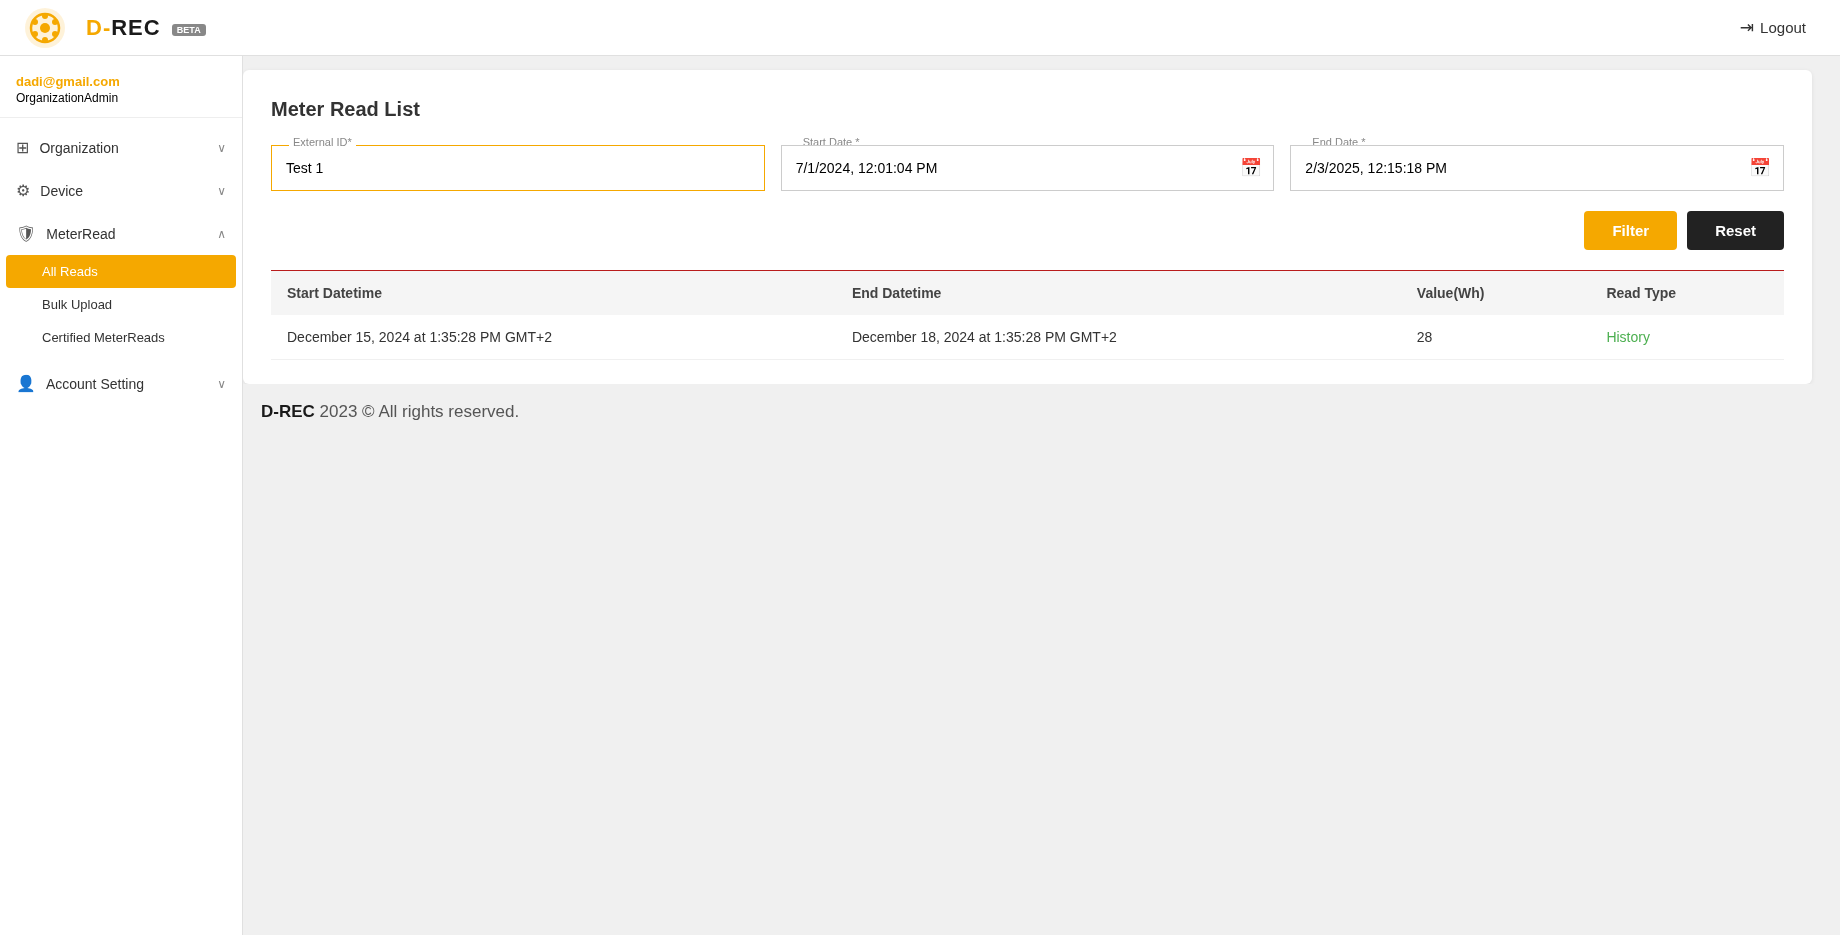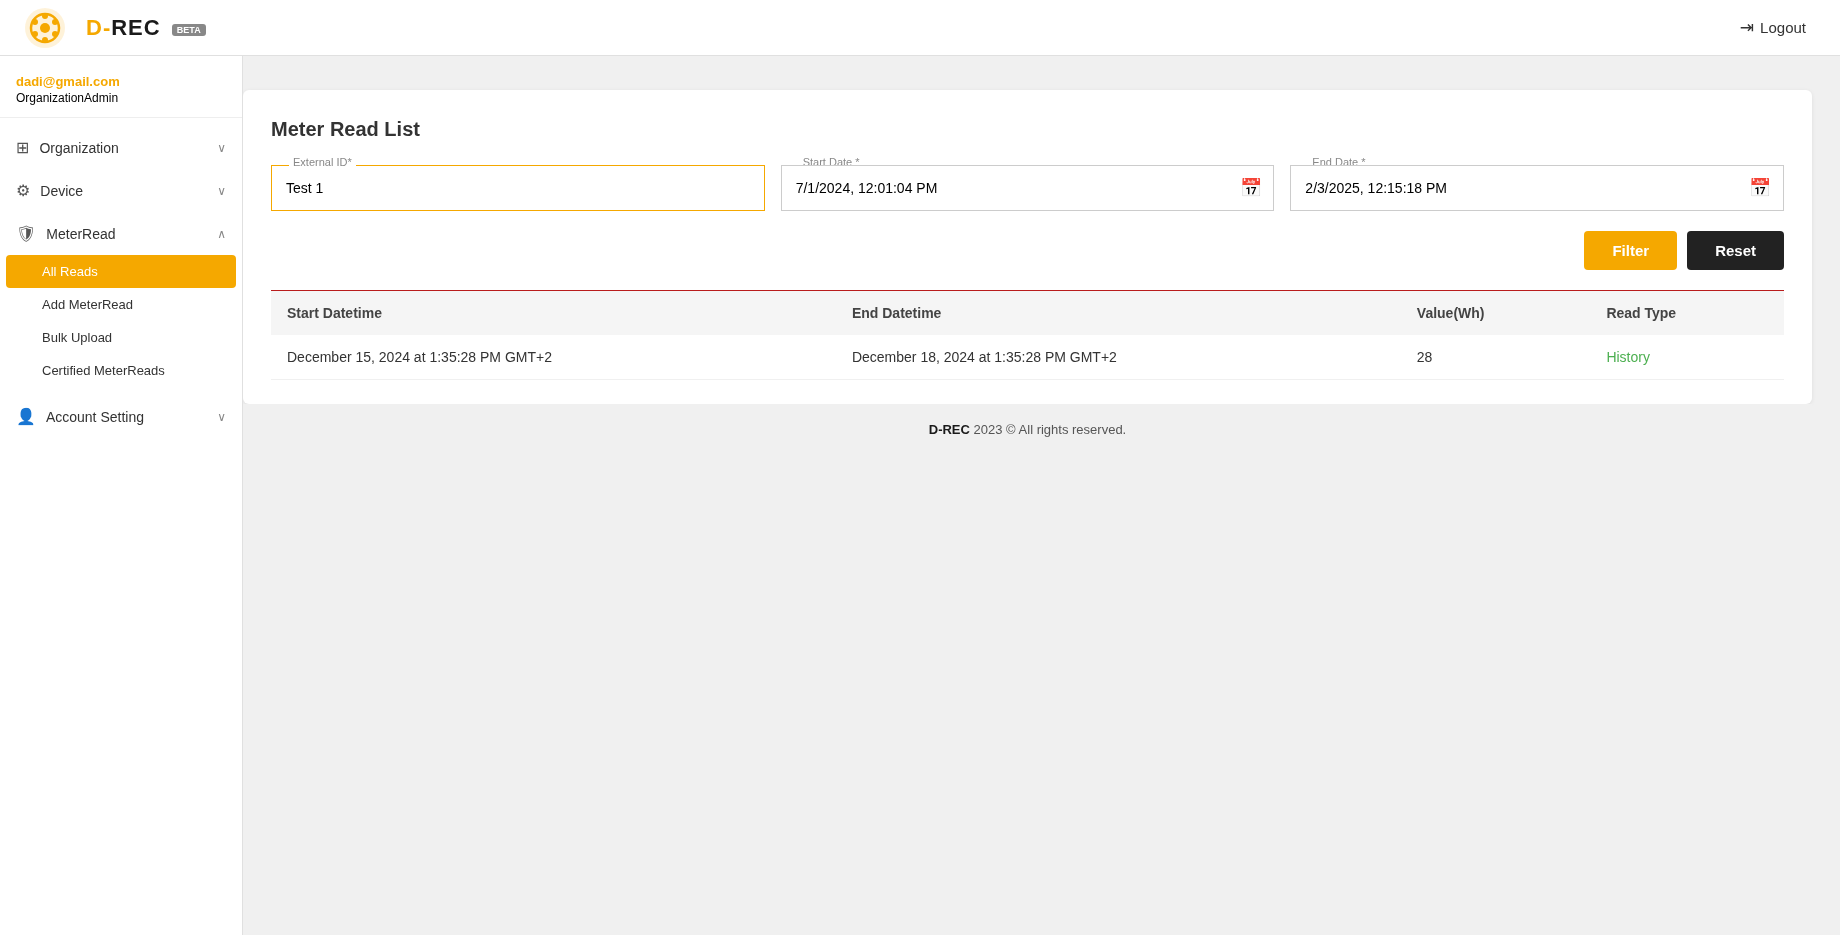--- a/index.html
+++ b/index.html
@@ -112,21 +112,21 @@
       color: #fff;
       border-radius: 4px;
       margin: 0 6px;
       padding-left: 36px;
     }
 
     
     .main {
       margin-left: 215px;
       margin-top: 56px;
-      padding: 34px 28px;
+      padding: 14px 28px;
       min-height: calc(935px - 56px);
       background: #f0f0f0;
     }
 
     .content-card {
       background: #fff;
       border-radius: 6px;
       padding: 28px 28px 24px 28px;
       box-shadow: 0 1px 4px rgba(0,0,0,0.08);
     }
@@ -267,23 +267,23 @@
     .nav-arrow {
       cursor: pointer;
       font-size: 16px;
       color: #aaa;
       padding: 2px 4px;
     }
     .nav-arrow.disabled { color: #ccc; cursor: default; }
 
     
     .footer {
-      text-align: center;
+      text-align: left;
       padding: 18px;
-      font-size: 13px;
+      font-size: 17px;
       color: #555;
       background: #f0f0f0;
     }
     .footer strong { color: #1a1a1a; }
   </style>
 </head>
 <body>
 
 <header class="top-header">
   <div class="logo-area">
@@ -338,21 +338,20 @@
 
     <div class="nav-item">
       <div class="nav-left">
         <span class="nav-icon">🛡</span>
         <span>MeterRead</span>
       </div>
       <span class="chevron">∧</span>
     </div>
 
     <a class="nav-sub-item active">All Reads</a>
-    <a class="nav-sub-item">Add MeterRead</a>
     <a class="nav-sub-item">Bulk Upload</a>
     <a class="nav-sub-item">Certified MeterReads</a>
 
     <div class="nav-item" style="margin-top:8px;">
       <div class="nav-left">
         <span class="nav-icon">👤</span>
         <span>Account Setting</span>
       </div>
       <span class="chevron">∨</span>
     </div>

